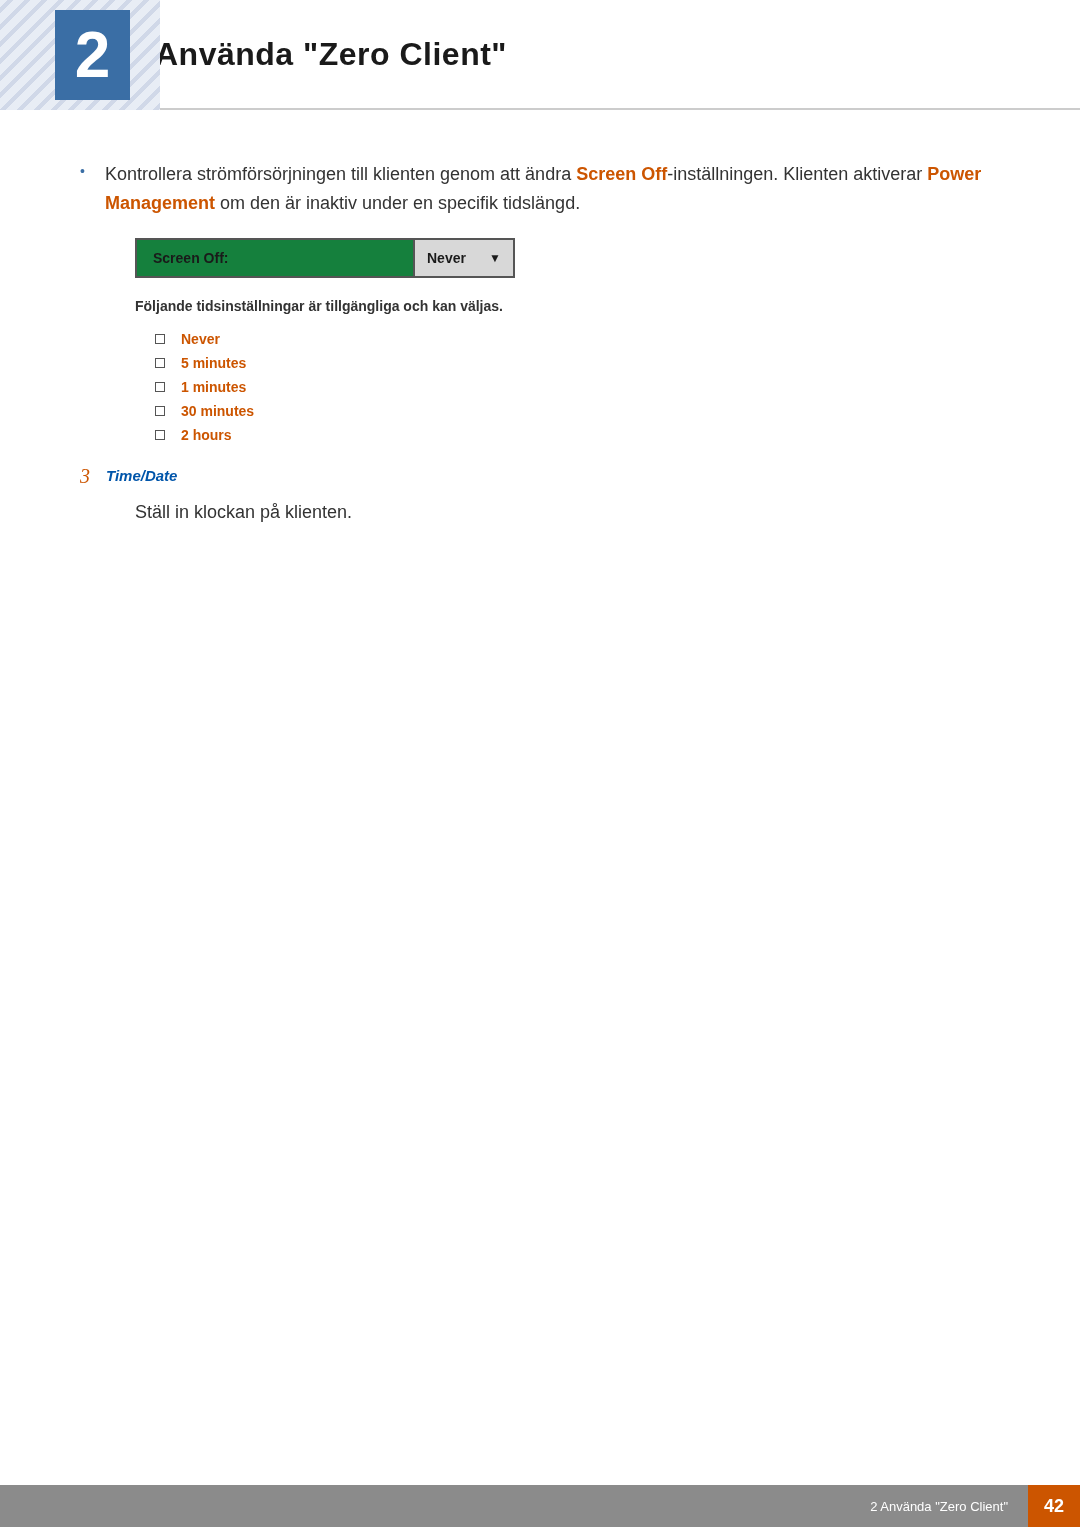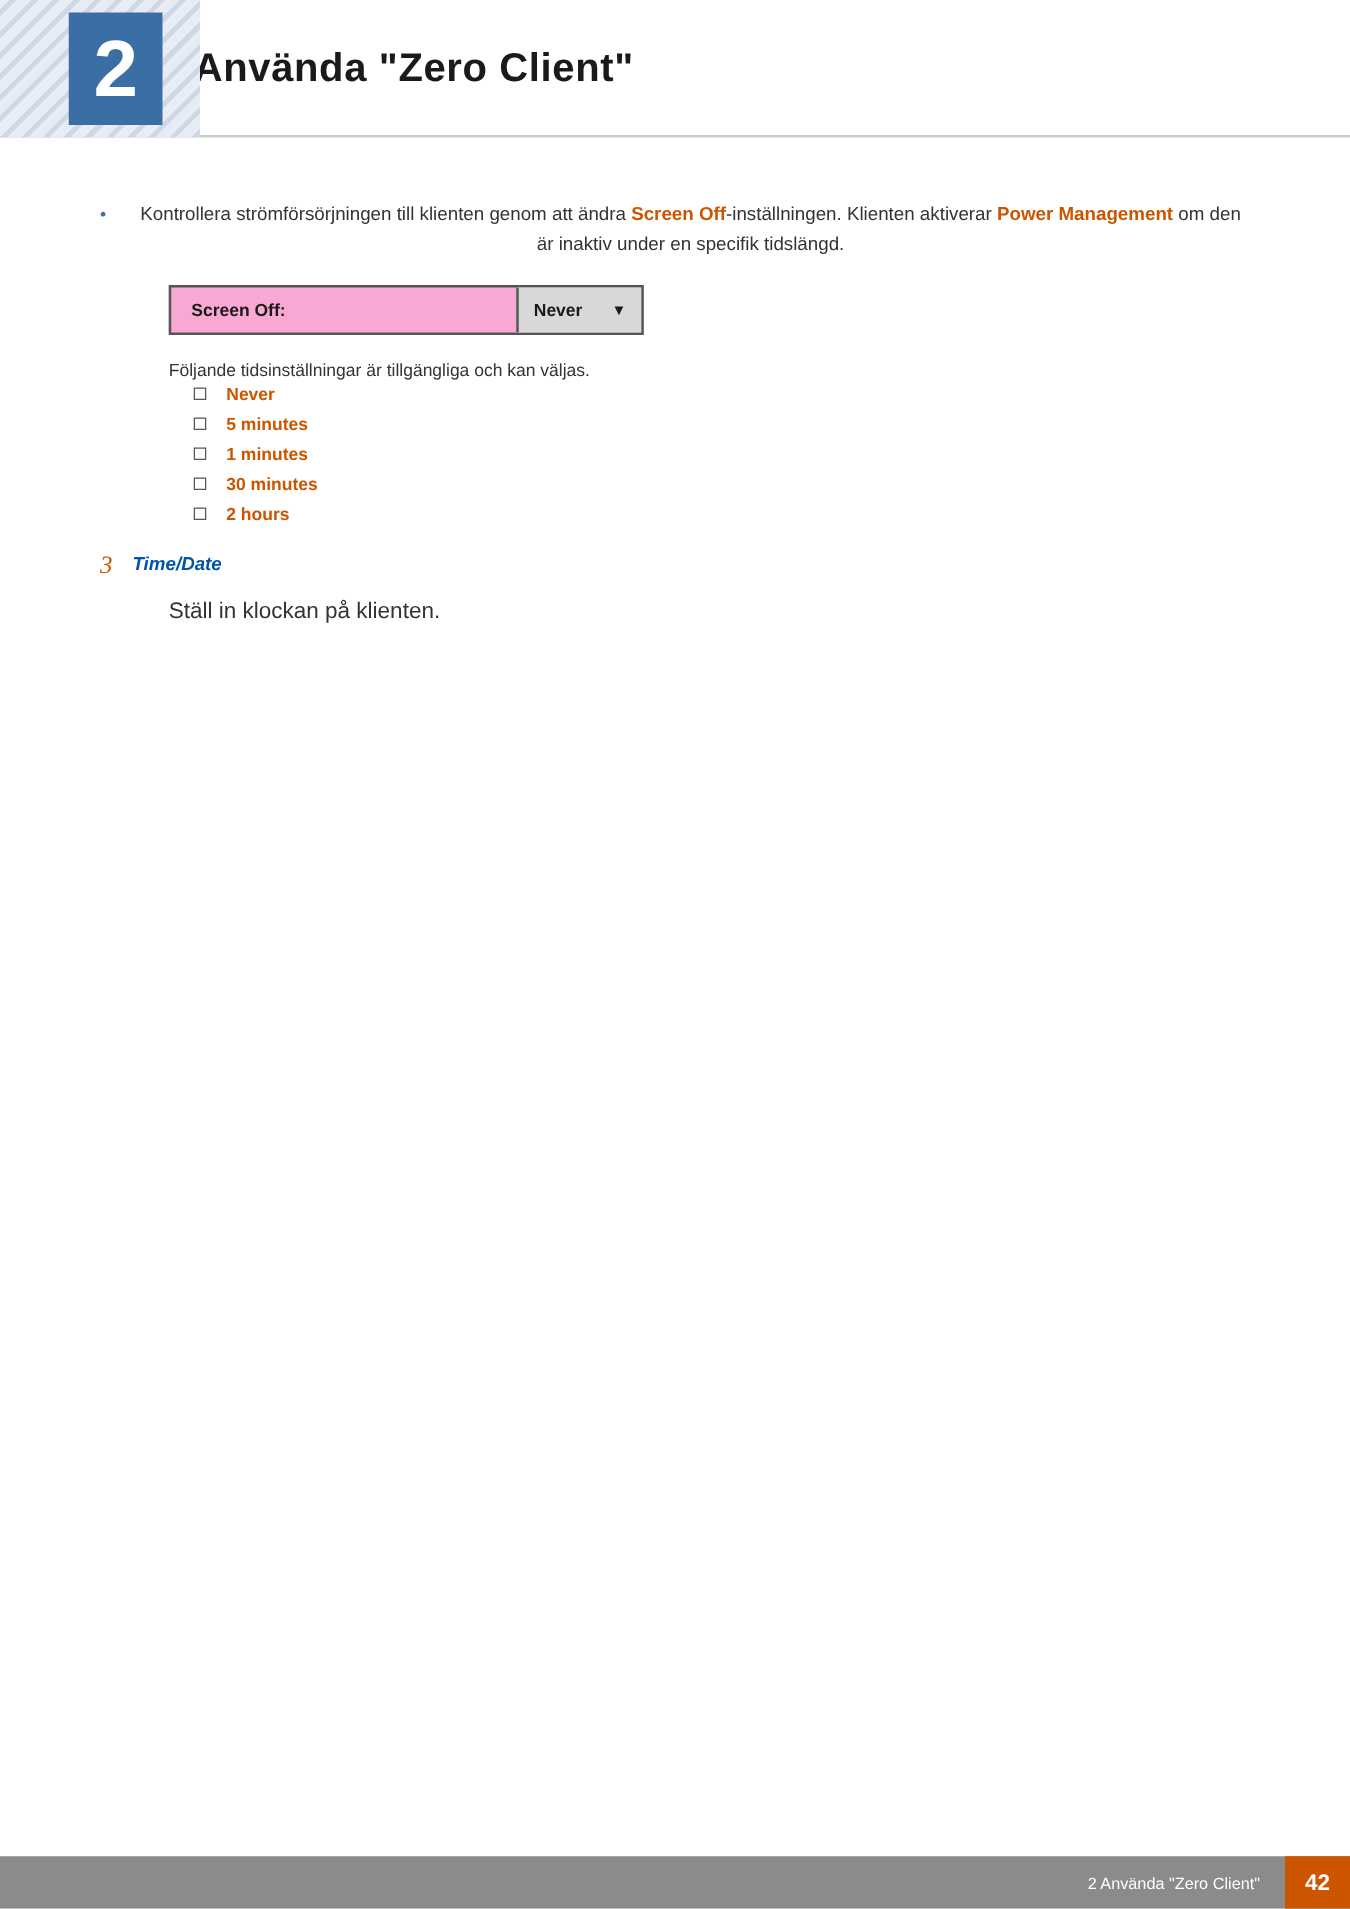--- a/index.html
+++ b/index.html
@@ -97,37 +97,36 @@
 
     .bullet-dot {
       color: #3a6ea5;
       font-size: 14px;
       margin-right: 20px;
       margin-top: 3px;
       flex-shrink: 0;
     }
 
     .bullet-text {
-      font-size: 15px;
+      font-size: 18px;
       color: #333333;
       line-height: 1.6;
-      text-align: center;
     }
 
     .highlight-orange {
       color: #cc5500;
       font-weight: bold;
     }
 
     
     .screen-off-control {
       display: flex;
       align-items: center;
       border: 2px solid #555555;
-      background: #f9a8d4;
+      background: #15803d;
       width: 380px;
       height: 40px;
       margin: 18px 0 18px 55px;
     }
 
     .screen-off-label {
       font-size: 14px;
       font-weight: bold;
       color: #1a1a1a;
       padding: 0 16px;
@@ -155,21 +154,23 @@
     .dropdown-arrow {
       font-size: 12px;
       color: #1a1a1a;
     }
 
     
     .description-text {
       font-size: 14px;
       color: #333333;
       margin-left: 55px;
+      margin-bottom: 14px;
       line-height: 1.5;
+      font-weight: bold;
     }
 
     
     .options-list {
       list-style: none;
       margin-left: 75px;
     }
 
     .options-list li {
       display: flex;

